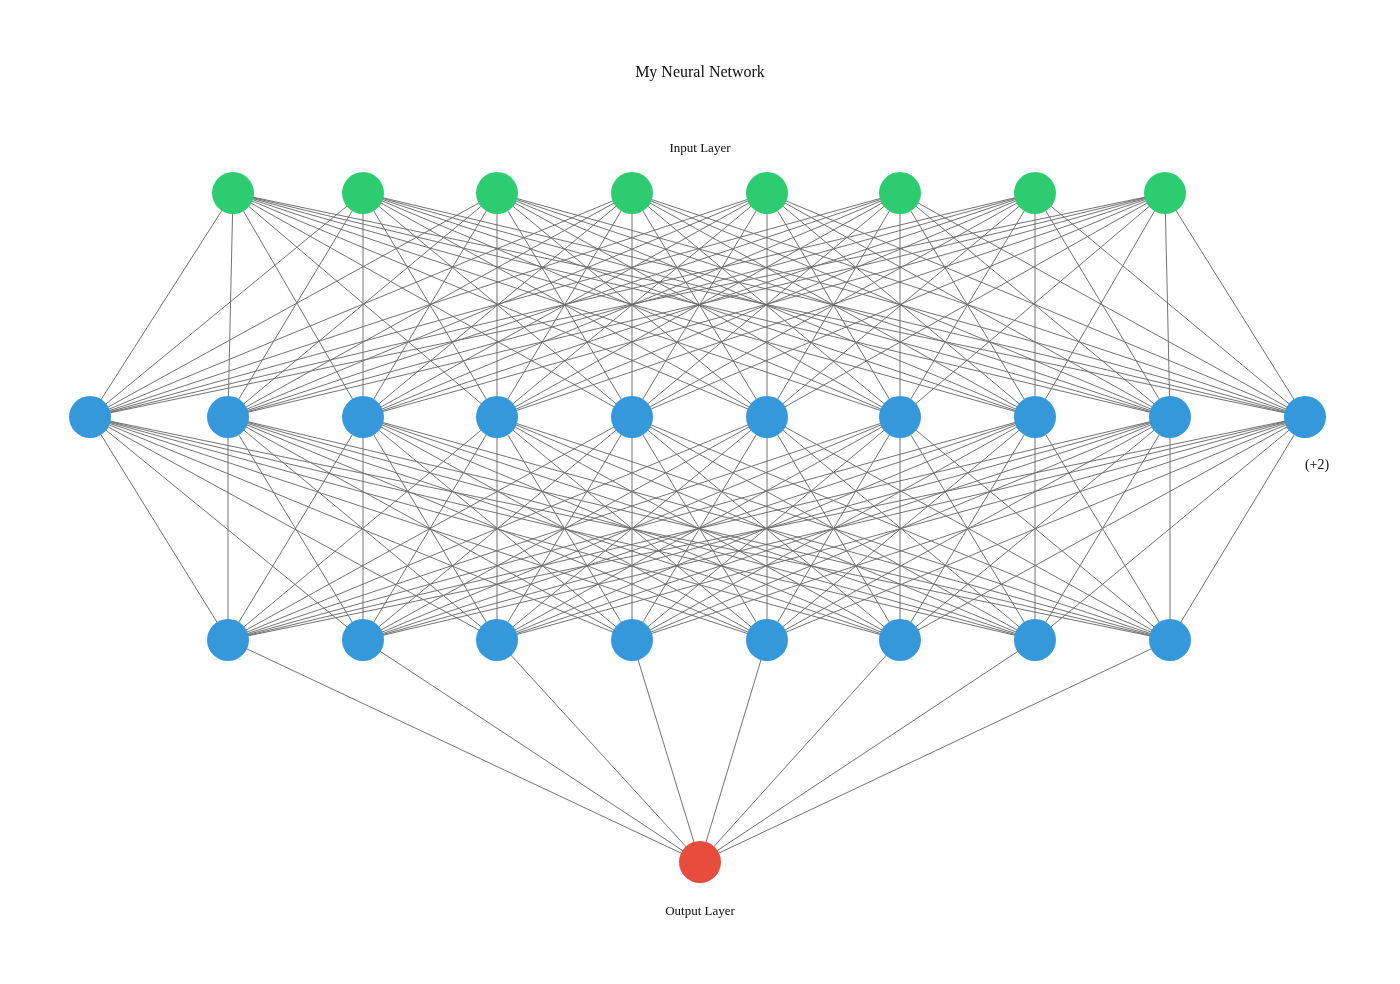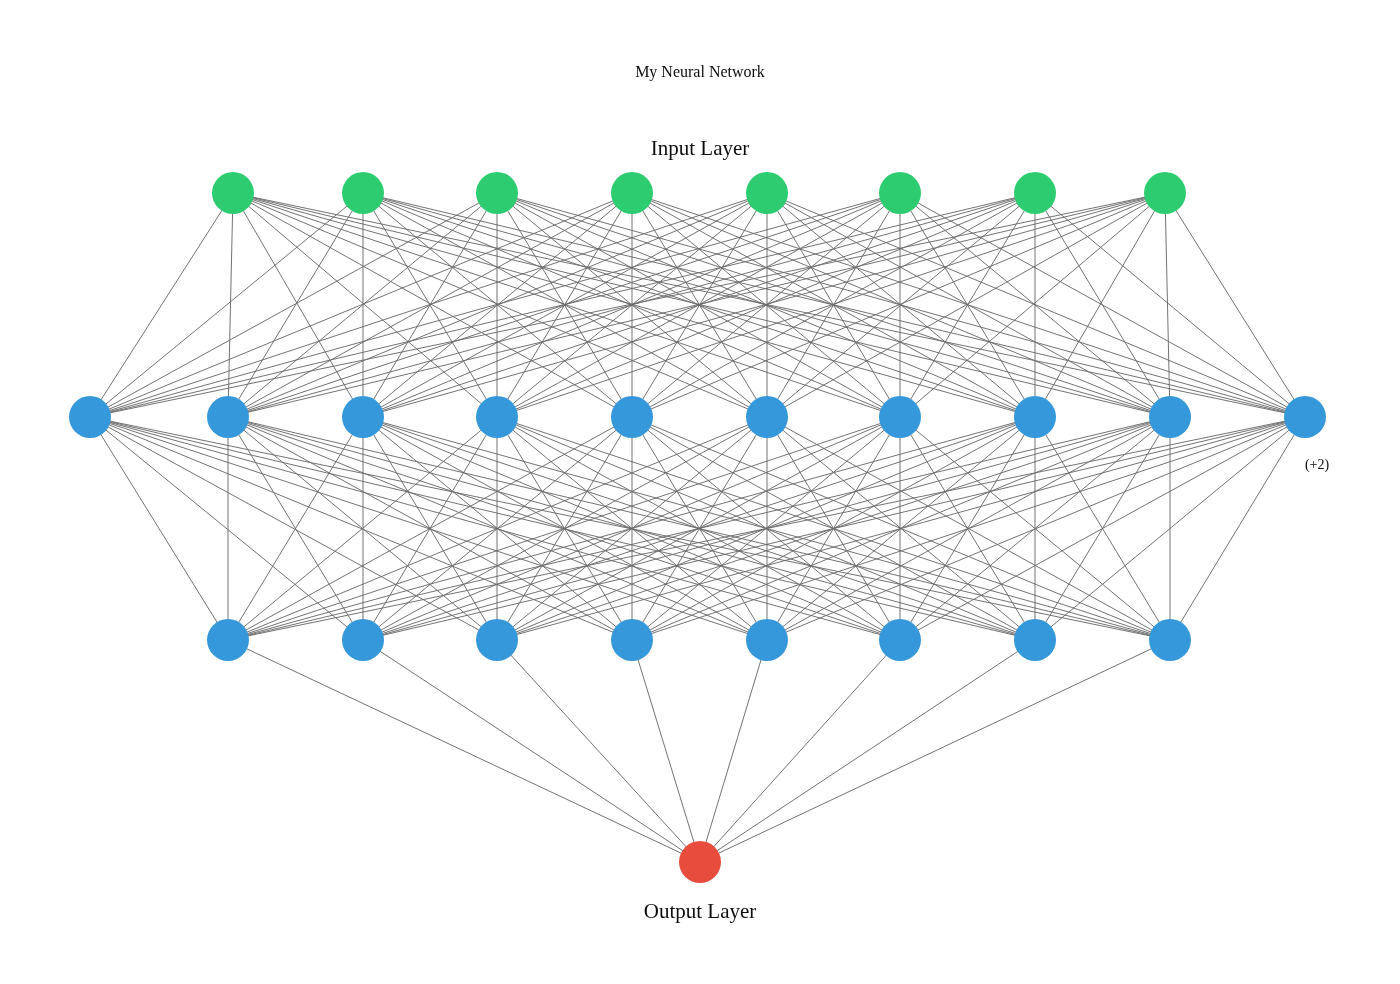--- a/index.html
+++ b/index.html
@@ -31,21 +31,21 @@
     white-space: nowrap;
     font-family: "Liberation Serif", "DejaVu Serif", serif;
     color: #0d0d0d;
     transform: translate(-50%, -50%);
     user-select: none;
   }
   .title-label {
     font-size: 16px;
   }
   .layer-label {
-    font-size: 21px;
+    font-size: 13px;
   }
   .annot-label {
     font-size: 14px;
   }
 </style>
 </head>
 <body>
 
 <div id="canvas">
 

